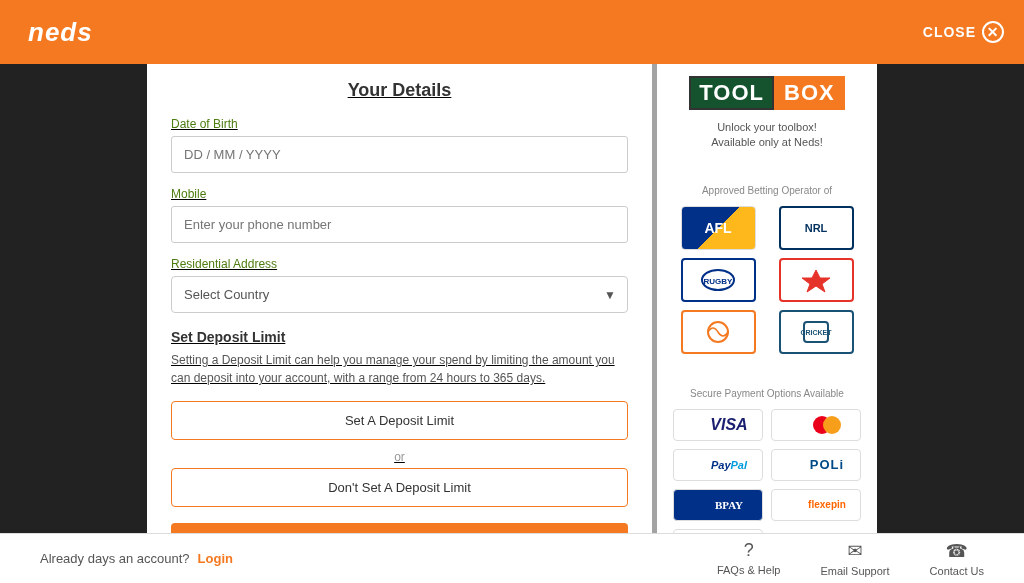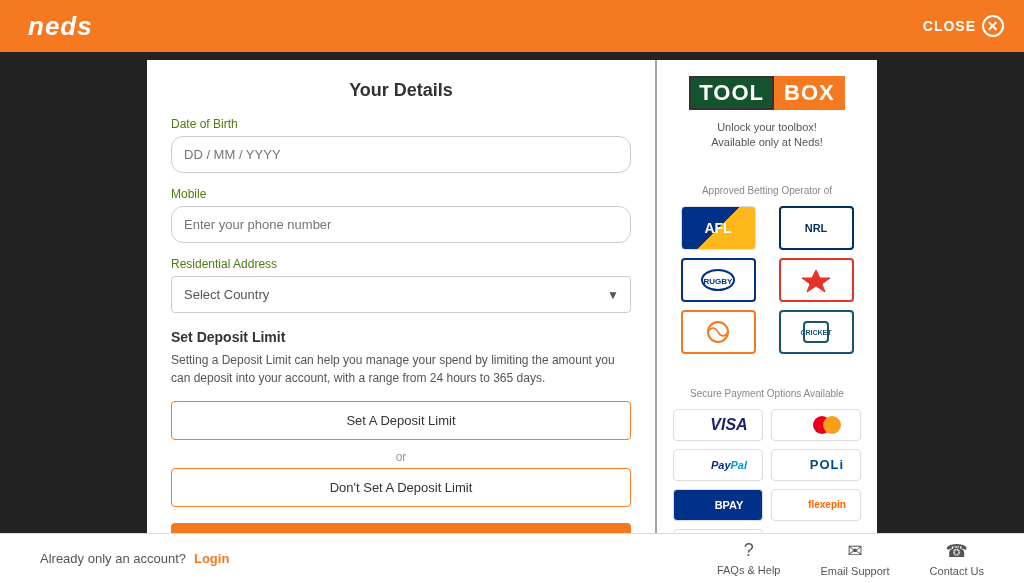--- a/index.html
+++ b/index.html
@@ -17,21 +17,21 @@
       position: absolute;
       inset: 0;
       background: rgba(30,30,30,0.85);
       z-index: 0;
     }
 
     
     .header {
       position: absolute;
       top: 0; left: 0; right: 0;
-      height: 52px;
+      height: 64px;
       background: #f47920;
       display: flex;
       align-items: center;
       justify-content: space-between;
       padding: 0 20px;
       z-index: 10;
       gap: 24px;
     }
 
     .logo-box {
@@ -80,21 +80,22 @@
       display: flex;
       z-index: 5;
       bottom: 50px;
     }
 
     
     .left-panel {
       flex: 1;
       padding: 20px 24px;
       overflow-y: auto;
-      border-right: 2px solid #a3a3a3;
+      border-right: 5px solid #a3a3a3;
+      text-decoration: underline;
     }
 
     .panel-title {
       text-align: center;
       font-size: 18px;
       font-weight: bold;
       color: #333;
       margin-bottom: 16px;
     }
 
@@ -104,21 +105,21 @@
     .field-label {
       font-size: 12px;
       color: #4d7c0f;
       margin-bottom: 5px;
       display: block;
     }
     .field-input {
       width: 100%;
       padding: 10px 12px;
       border: 1px solid #ccc;
-      border-radius: 12px;
+      border-radius: 3px;
       font-size: 13px;
       color: #aaa;
       outline: none;
     }
 
     .select-wrapper {
       position: relative;
     }
     .field-select {
       width: 100%;
@@ -324,21 +325,21 @@
       font-weight: bold;
       padding-left: 22px;
     }
     .visa-logo { color: #1a1f71; font-size: 16px; font-weight: 900; font-style: italic; }
     .mc-logo { display: flex; align-items: center; gap: 0; }
     .mc-circle1 { width: 18px; height: 18px; background: #eb001b; border-radius: 50%; }
     .mc-circle2 { width: 18px; height: 18px; background: #f79e1b; border-radius: 50%; margin-left: -8px; }
     .paypal-logo { color: #003087; font-size: 11px; font-style: italic; }
     .paypal-logo span { color: #009cde; }
     .poli-logo { color: #004b87; font-weight: 900; font-size: 13px; letter-spacing: 1px; }
-    .bpay-logo { background: #003087; color: white; font-weight: 900; font-size: 11px; border-radius: 4px; }
+    .bpay-logo { background: #003087; color: white; font-weight: 900; font-size: 11px; border-radius: 4px; font-family: Liberation Serif, serif; }
     .flexepin-logo { color: #ff6600; font-size: 10px; font-weight: bold; }
     .payid-logo { color: #f47920; font-size: 10px; font-weight: bold; }
 
     
     .footer {
       position: absolute;
       bottom: 0; left: 0; right: 0;
       height: 50px;
       background: white;
       border-top: 1px solid #ddd;
@@ -497,21 +498,21 @@
       <div class="payment-logo poli-logo">POLi</div>
       <div class="payment-logo bpay-logo">BPAY</div>
       <div class="payment-logo flexepin-logo">flexepin</div>
       <div class="payment-logo payid-logo">Pay <strong>ID</strong></div>
     </div>
   </div>
 </div>
 
 <footer class="footer">
   <div class="footer-left">
-    <span>Already only an account?</span>
+    <span>Already days an account?</span>
     <span class="footer-login">Login</span>
   </div>
   <nav class="footer-nav">
     <div class="footer-nav-item">
       <span class="footer-icon">?</span>
       <span>FAQs &amp; Help</span>
     </div>
     <div class="footer-nav-item">
       <span class="footer-icon">✉</span>
       <span>Email Support</span>

